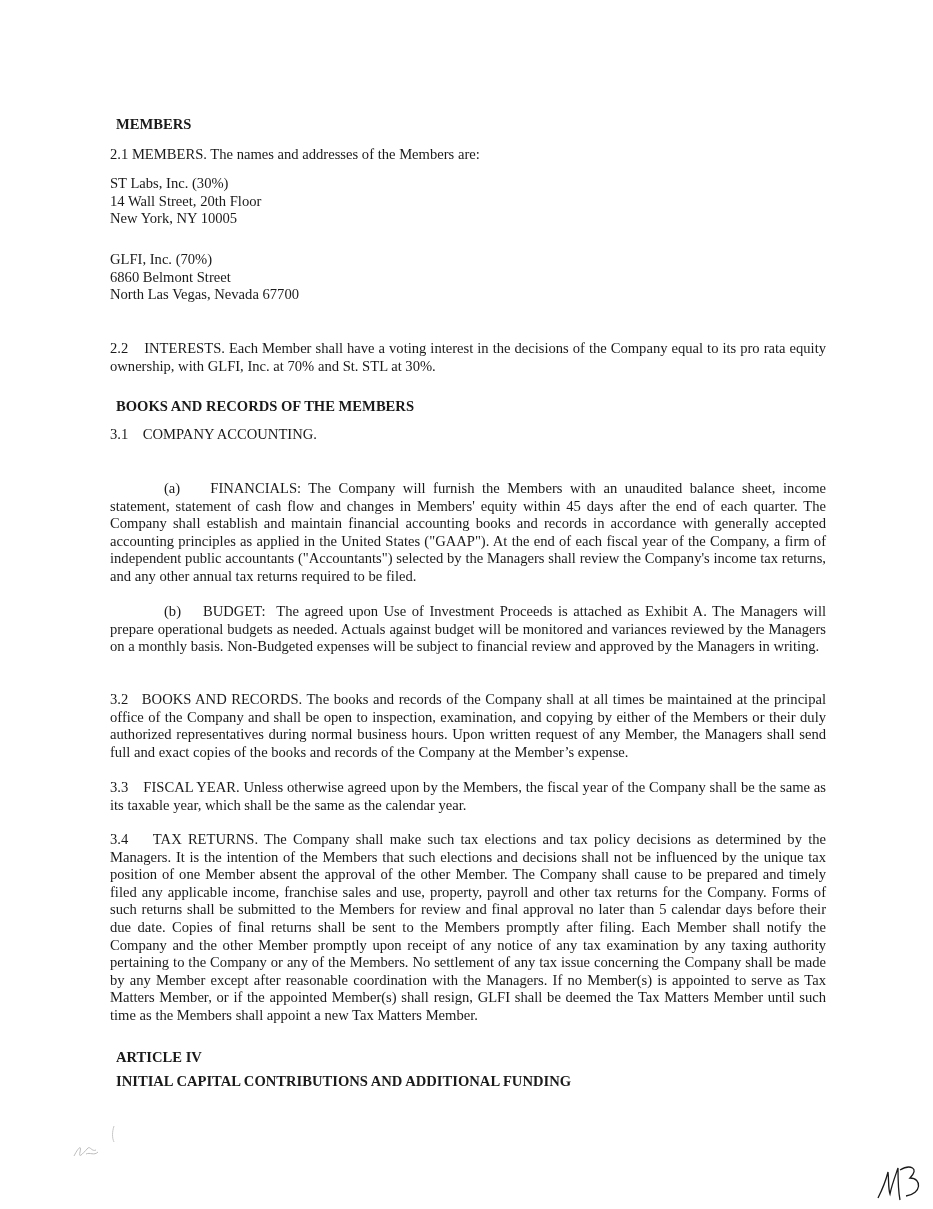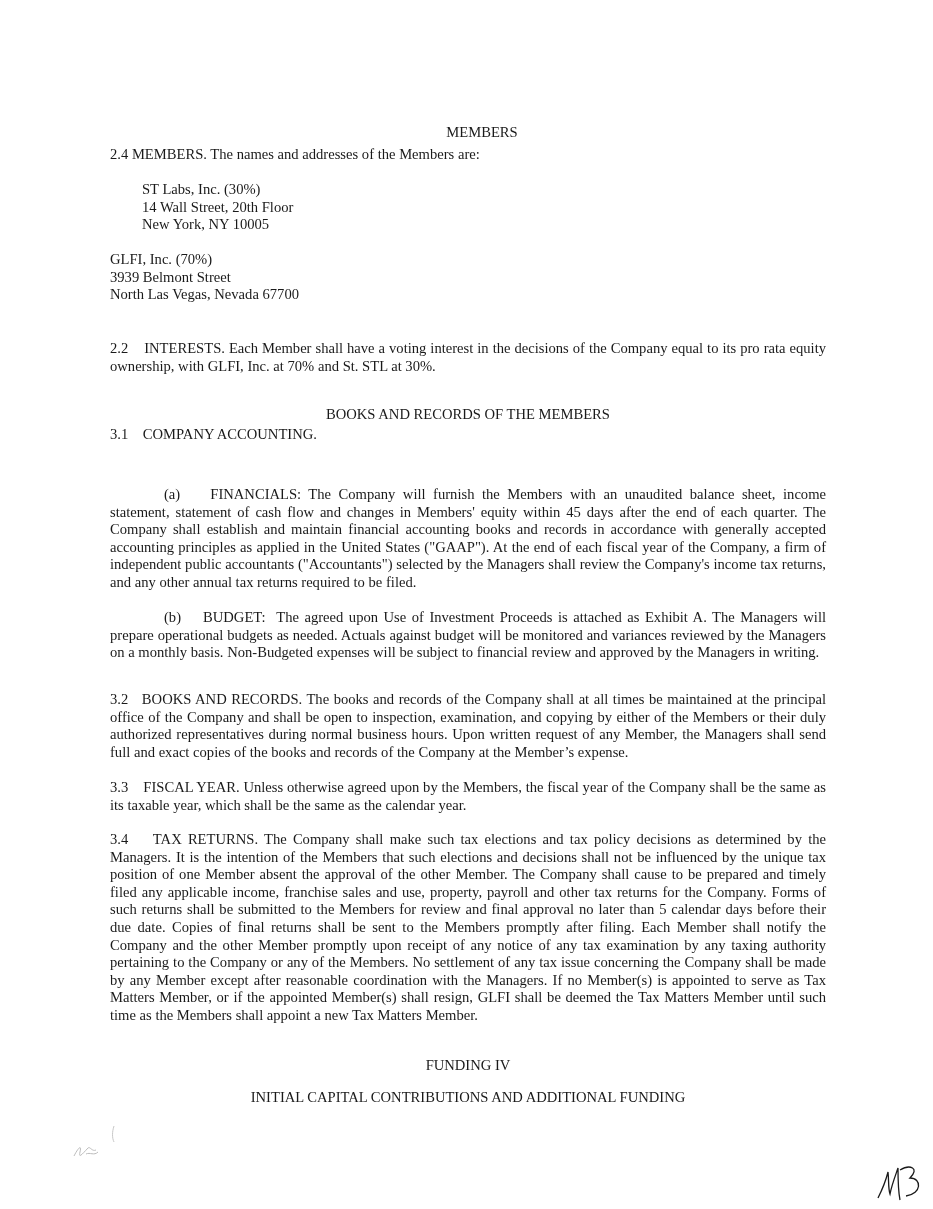--- a/index.html
+++ b/index.html
@@ -2,47 +2,47 @@
 <html><head>
 <meta charset="utf-8">
 <style>
   html, body { margin: 0; padding: 0; background: #ffffff; }
   body {
     width: 933px; height: 1209px; position: relative; overflow: hidden;
     font-family: "Liberation Serif", "DejaVu Serif", serif;
     color: #1a1a1a; font-size: 14.6px; line-height: 17.6px;
   }
   .page { position: absolute; left: 110px; top: 0; width: 716px; }
-  .heading { text-align: center; font-weight: normal; margin: 14px; }
+  .heading { font-weight: bold; margin: 6px; }
   p { margin: 0; }
   .justify { text-align: justify; text-align-last: left; }
-  .indent { text-indent: 54px; margin-top: 6px; }
+  .indent { text-indent: 54px; }
   .block { position: absolute; left: 0; width: 716px; }
   .addr p { margin: 0; }
   .sig-left { position: absolute; left: 68px; top: 1122px; width: 60px; height: 45px; }
   .sig-right { position: absolute; left: 876px; top: 1162px; width: 50px; height: 40px; }
 </style>
 </head>
 <body>
 
 <div class="page">
 
   <p class="heading block" style="top:110px;">MEMBERS</p>
 
-  <p class="block" style="top:146px;">2.4 MEMBERS. The names and addresses of the Members are:</p>
+  <p class="block" style="top:146px;">2.1 MEMBERS. The names and addresses of the Members are:</p>
 
-  <div class="block addr" style="top:181px;margin-left:32px;">
+  <div class="block addr" style="top:175px;">
     <p>ST Labs, Inc. (30%)</p>
     <p>14 Wall Street, 20th Floor</p>
     <p>New York, NY 10005</p>
   </div>
 
   <div class="block addr" style="top:251px;">
     <p>GLFI, Inc. (70%)</p>
-    <p>3939 Belmont Street</p>
+    <p>6860 Belmont Street</p>
     <p>North Las Vegas, Nevada 67700</p>
   </div>
 
   <p class="block justify" style="top:340px;">2.2&nbsp;&nbsp;&nbsp; INTERESTS. Each Member shall have a voting interest in the decisions of the Company equal to its pro rata equity ownership, with GLFI, Inc. at 70% and St. STL at 30%.</p>
 
   <div class="block" style="top:392px;">
     <p class="heading">BOOKS AND RECORDS OF THE MEMBERS</p>
   </div>
 
   <p class="block" style="top:426px;">3.1&nbsp;&nbsp;&nbsp; COMPANY ACCOUNTING.</p>
@@ -51,21 +51,21 @@
 
   <p class="block justify indent" style="top:603px;">(b)&nbsp;&nbsp;&nbsp; BUDGET:&nbsp; The agreed upon Use of Investment Proceeds is attached as Exhibit A. The Managers will prepare operational budgets as needed. Actuals against budget will be monitored and variances reviewed by the Managers on a monthly basis. Non-Budgeted expenses will be subject to financial review and approved by the Managers in writing.</p>
 
   <p class="block justify" style="top:691px;">3.2&nbsp;&nbsp; BOOKS AND RECORDS. The books and records of the Company shall at all times be maintained at the principal office of the Company and shall be open to inspection, examination, and copying by either of the Members or their duly authorized representatives during normal business hours. Upon written request of any Member, the Managers shall send full and exact copies of the books and records of the Company at the Member’s expense.</p>
 
   <p class="block justify" style="top:779px;">3.3&nbsp;&nbsp;&nbsp; FISCAL YEAR. Unless otherwise agreed upon by the Members, the fiscal year of the Company shall be the same as its taxable year, which shall be the same as the calendar year.</p>
 
   <p class="block justify" style="top:831px;">3.4&nbsp;&nbsp;&nbsp; TAX RETURNS. The Company shall make such tax elections and tax policy decisions as determined by the Managers. It is the intention of the Members that such elections and decisions shall not be influenced by the unique tax position of one Member absent the approval of the other Member. The Company shall cause to be prepared and timely filed any applicable income, franchise sales and use, property, payroll and other tax returns for the Company. Forms of such returns shall be submitted to the Members for review and final approval no later than 5 calendar days before their due date. Copies of final returns shall be sent to the Members promptly after filing. Each Member shall notify the Company and the other Member promptly upon receipt of any notice of any tax examination by any taxing authority pertaining to the Company or any of the Members. No settlement of any tax issue concerning the Company shall be made by any Member except after reasonable coordination with the Managers. If no Member(s) is appointed to serve as Tax Matters Member, or if the appointed Member(s) shall resign, GLFI shall be deemed the Tax Matters Member until such time as the Members shall appoint a new Tax Matters Member.</p>
 
   <div class="block" style="top:1043px;">
-    <p class="heading">FUNDING IV</p>
+    <p class="heading">ARTICLE IV</p>
     <p class="heading">INITIAL CAPITAL CONTRIBUTIONS AND ADDITIONAL FUNDING</p>
   </div>
 </div>
 
 <svg class="sig-left" viewBox="0 0 60 45">
   <path d="M6 34 C10 26, 14 22, 12 30 C10 38, 16 30, 20 26 C22 24, 24 30, 28 28 M18 32 C22 30, 26 34, 30 30" stroke="#bdbdbd" stroke-width="1" fill="none"></path>
   <path d="M46 4 C44 10, 44 16, 46 20" stroke="#c8c8c8" stroke-width="1" fill="none"></path>
 </svg>
 
 <svg class="sig-right" viewBox="0 0 50 40">

